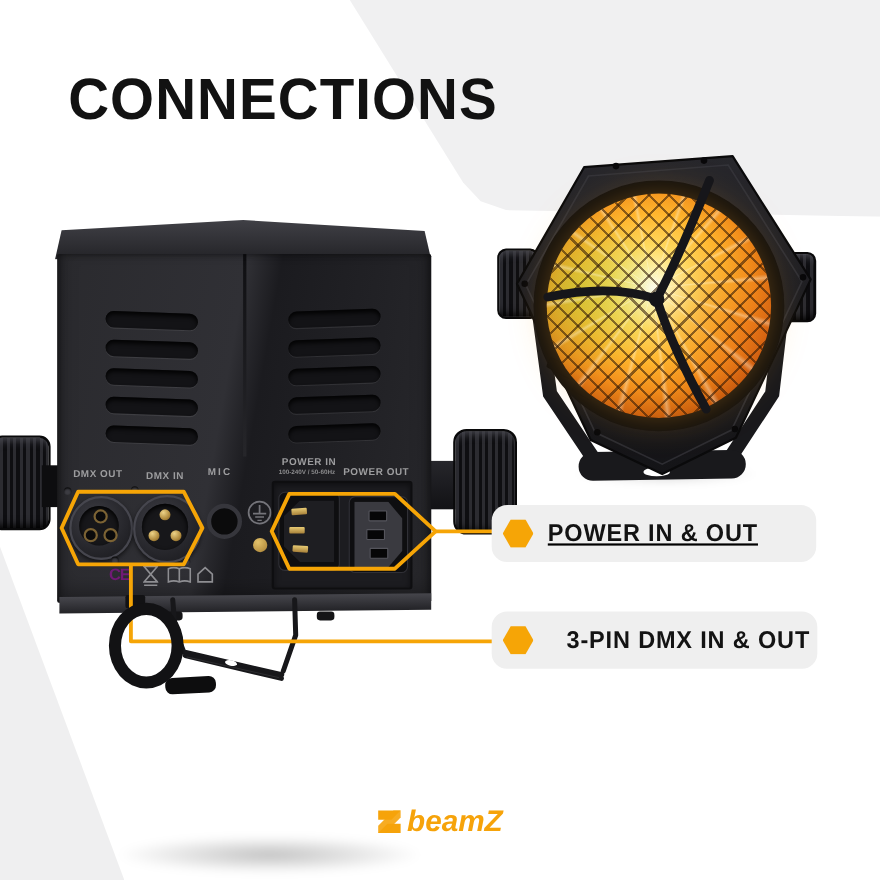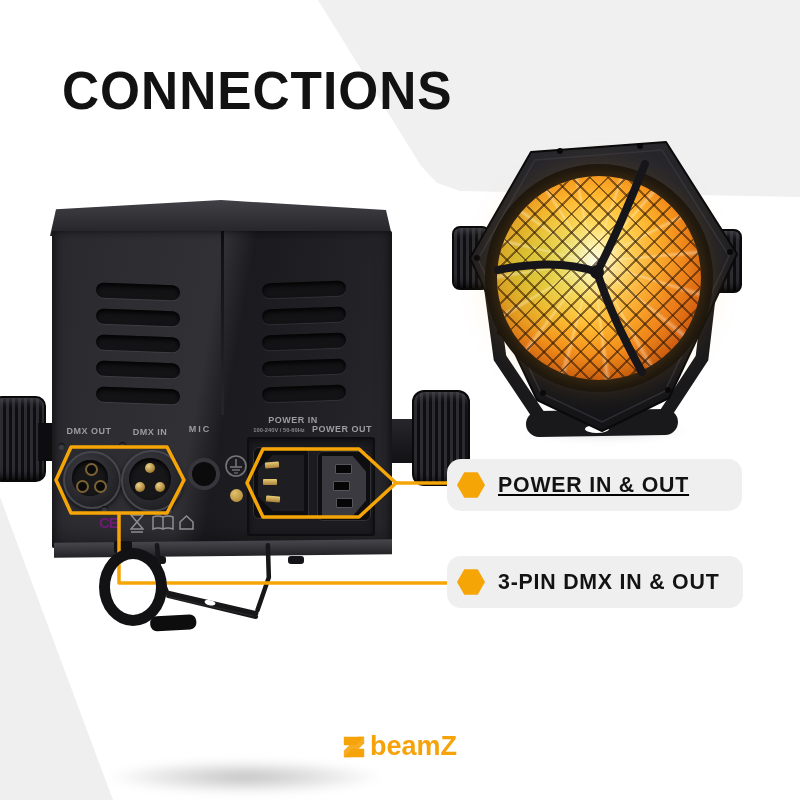--- a/index.html
+++ b/index.html
@@ -90,28 +90,28 @@
                radial-gradient(circle at 88% 62%,rgba(220,80,20,.30),rgba(220,80,20,0) 40%);}
   .lens-glow::after{content:"";position:absolute;inset:0;border-radius:50%;opacity:.45;
     background:repeating-conic-gradient(from 8deg at 47% 42%,rgba(255,252,235,0) 0deg 9deg,rgba(255,252,235,.8) 11deg,rgba(255,252,235,0) 13deg 22deg);}
   .lens-mesh{left:497px;top:176px;width:204px;height:204px;border-radius:50%;
     background:repeating-linear-gradient(45deg,rgba(45,22,4,.55) 0 2px,transparent 2px 13px),
                repeating-linear-gradient(-45deg,rgba(45,22,4,.55) 0 2px,transparent 2px 13px);}
 
   
   .pill{background:#efefef;border-radius:14px;display:flex;align-items:center;z-index:7;}
   .pill1{left:447px;top:459px;width:295px;height:52px;text-decoration:underline;}
-  .pill2{left:447px;top:556px;width:296px;height:52px;}
+  .pill2{left:447px;top:556px;width:296px;height:52px;justify-content:space-between;}
   .hex-bullet{width:28px;height:27px;margin-left:10px;flex:none;background:#F6A506;
     clip-path:polygon(0 50%,26% 3%,74% 3%,100% 50%,74% 97%,26% 97%);}
   .pill-label{margin-left:13px;font-size:22px;font-weight:bold;color:#131313;
     letter-spacing:.8px;transform:scaleX(.97);transform-origin:left center;white-space:nowrap;}
 
   
-  .logo{left:341px;top:731px;display:flex;align-items:center;gap:3px;z-index:7;}
+  .logo{left:341px;top:731px;display:flex;align-items:center;gap:3px;z-index:7;font-style:italic;}
   .logo-text{color:#F6A30A;font-size:27px;font-weight:bold;letter-spacing:0;}
 
   .svg-abs{position:absolute;pointer-events:none;}
   .z5{z-index:5;}
 </style>
 </head>
 <body>
 
 <div class="stage">
 
@@ -140,21 +140,21 @@
   <div class="abs vent vcolL" style="top:388px"></div>
   <div class="abs vent vcolR" style="top:282px"></div>
   <div class="abs vent vcolR" style="top:308px"></div>
   <div class="abs vent vcolR" style="top:334px"></div>
   <div class="abs vent vcolR" style="top:360px"></div>
   <div class="abs vent vcolR" style="top:386px"></div>
 
   <div class="abs plabel" style="left:61px;top:426px;width:56px">DMX OUT</div>
   <div class="abs plabel" style="left:122px;top:427px;width:56px">DMX IN</div>
   <div class="abs plabel" style="left:182px;top:424px;width:36px;letter-spacing:2px">MIC</div>
-  <div class="abs plabel" style="left:263px;top:415px;width:60px">POWER IN</div>
+  <div class="abs plabel" style="left:251px;top:415px;width:60px">POWER IN</div>
   <div class="abs plabel-sub" style="left:245px;top:426px;width:68px">100-240V / 50-60Hz</div>
   <div class="abs plabel" style="left:310px;top:424px;width:64px">POWER OUT</div>
 
   <div class="abs xlr" style="left:63px;top:451px;width:54px;height:54px">
     <div class="xlr-in" style="left:7px;top:7px;width:36px;height:36px"></div>
     <div class="pinhole" style="left:20px;top:10px"></div>
     <div class="pinhole" style="left:11px;top:27px"></div>
     <div class="pinhole" style="left:29px;top:27px"></div>
   </div>
 

